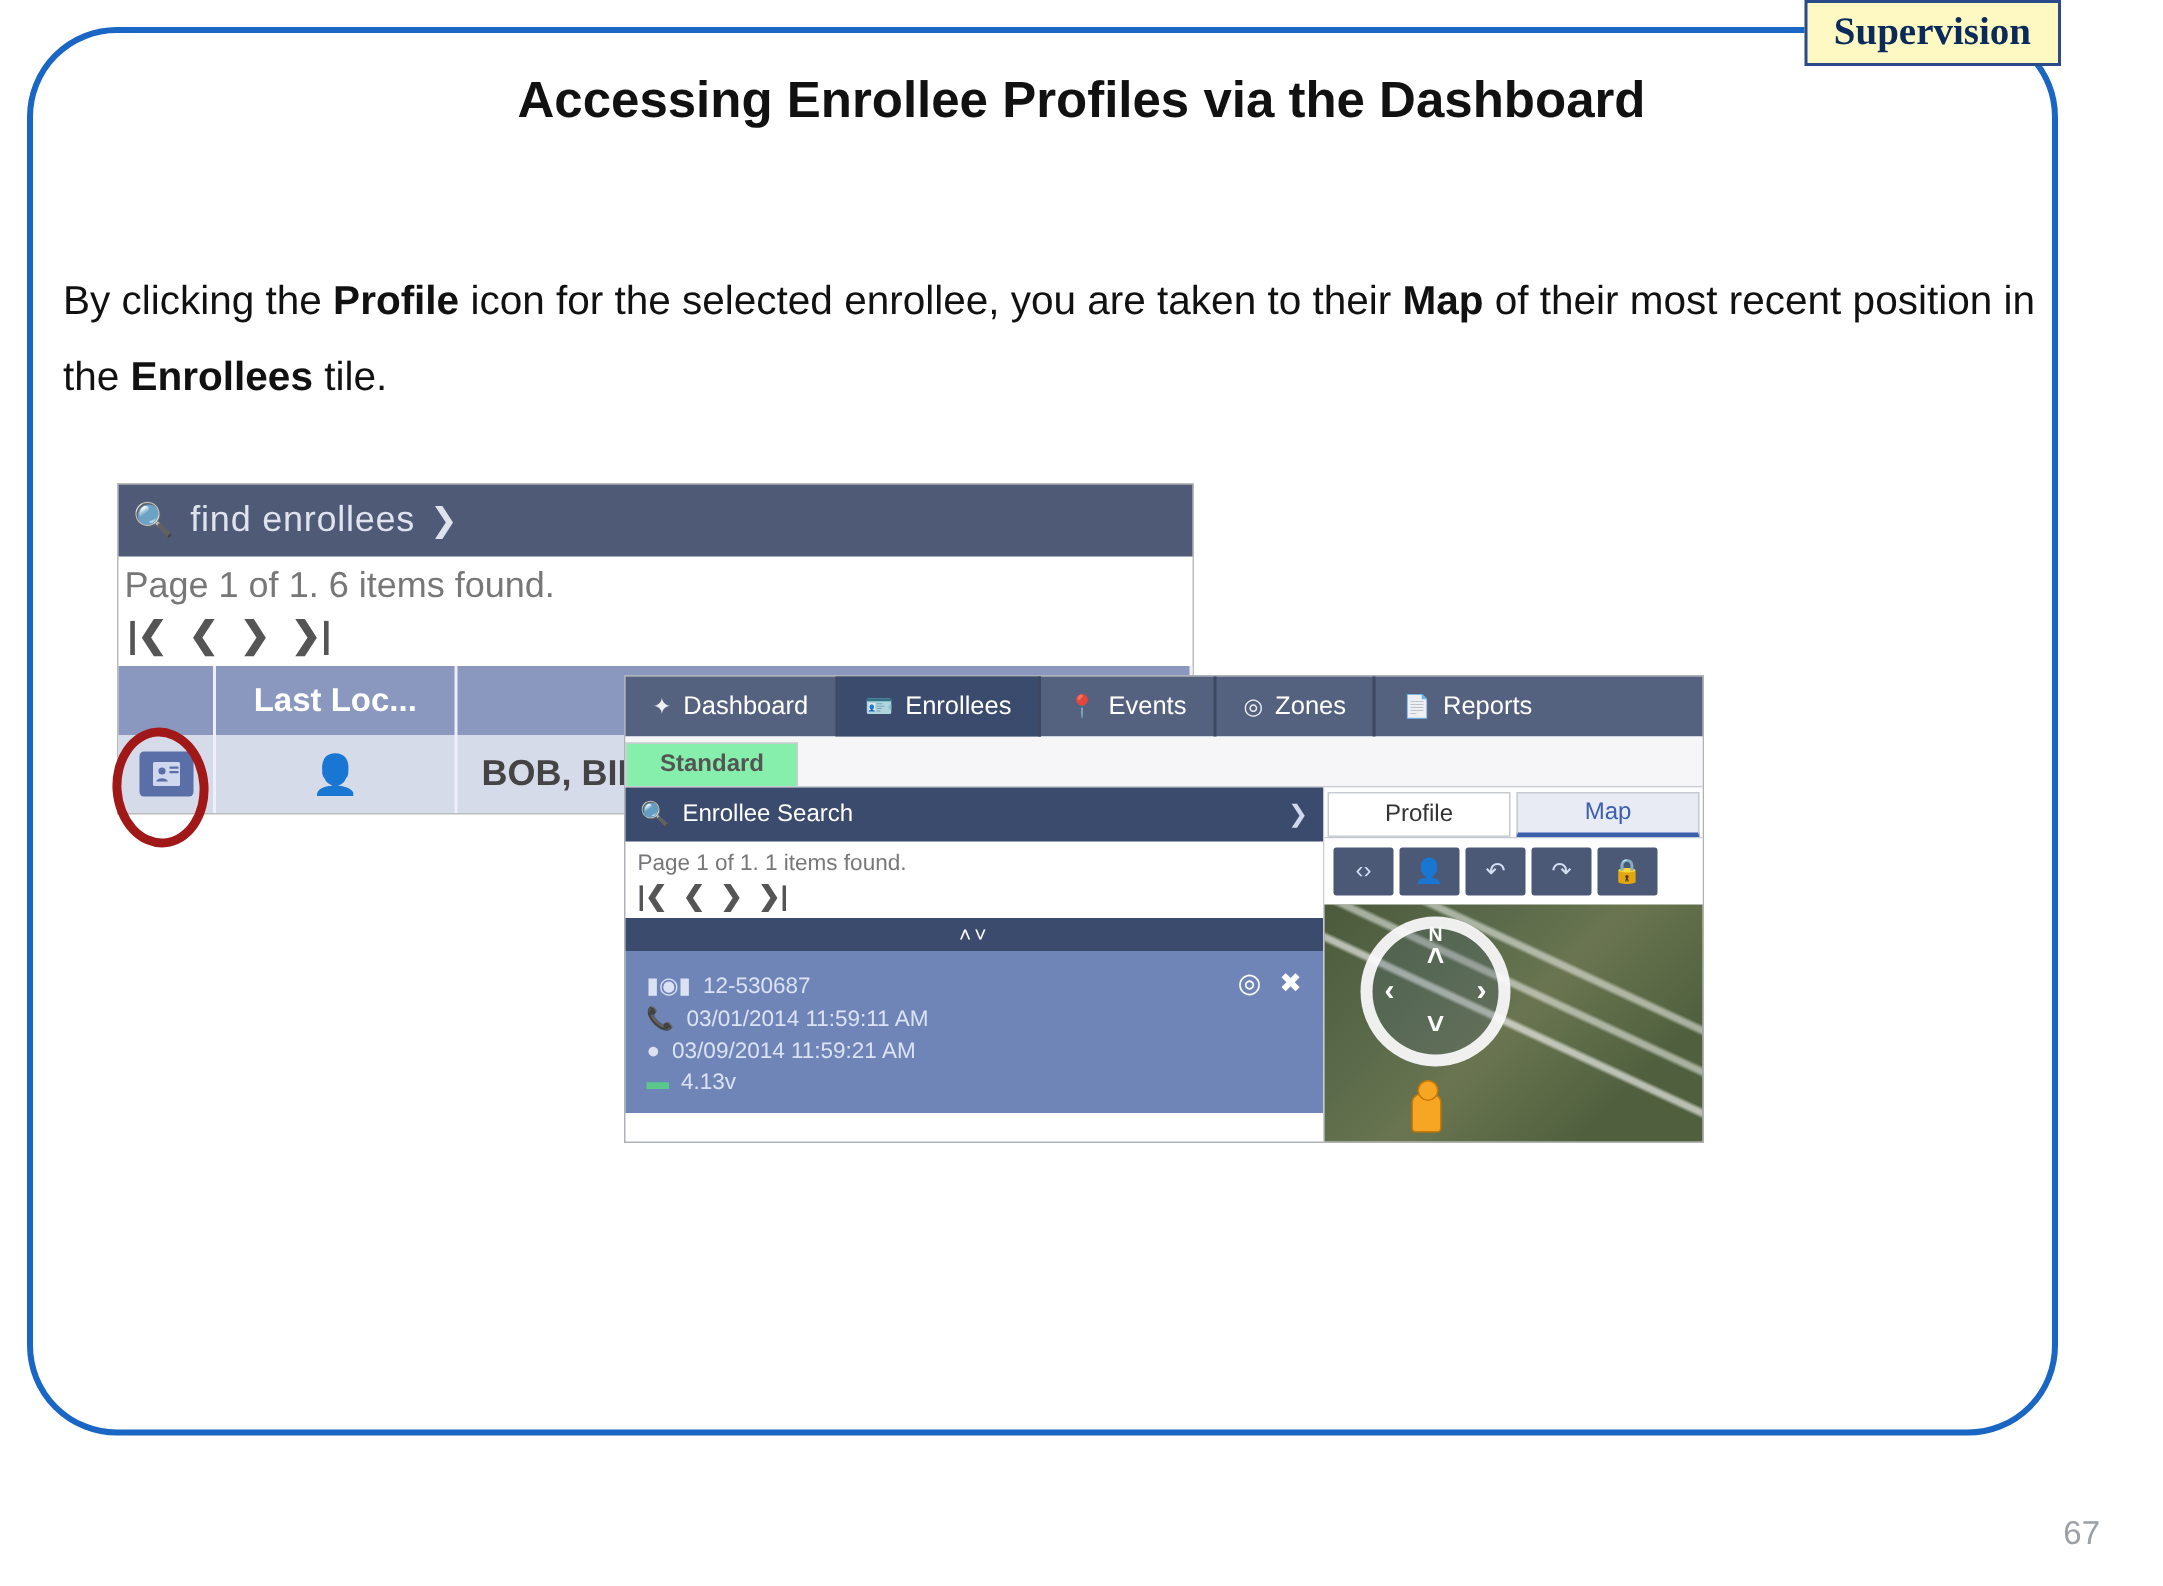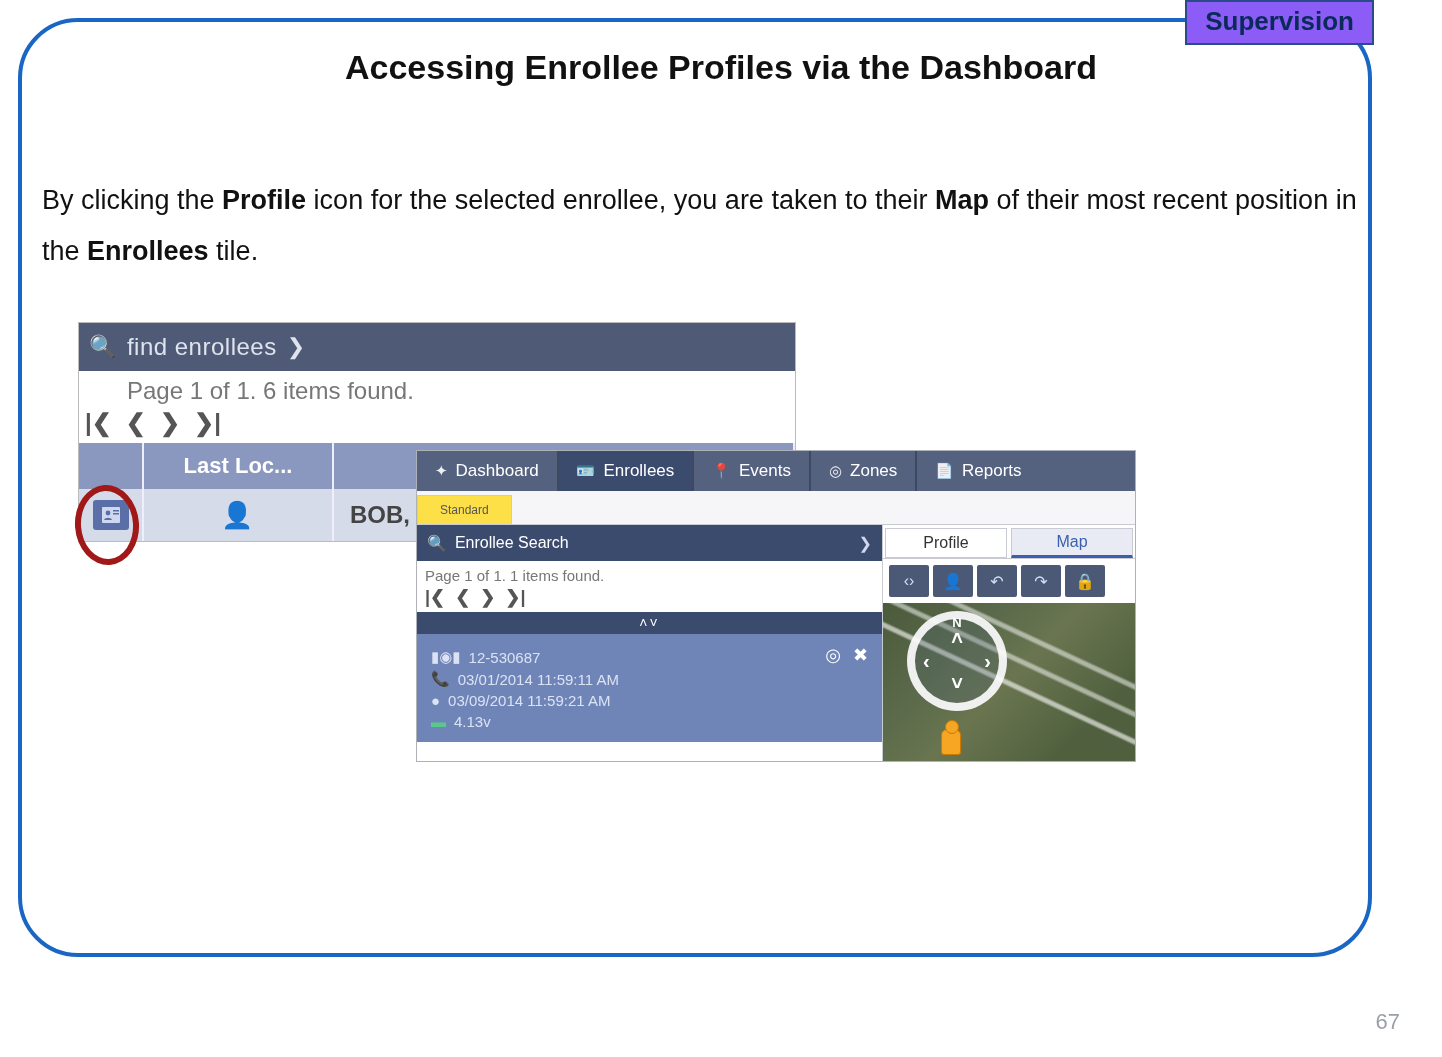--- a/index.html
+++ b/index.html
@@ -13,24 +13,24 @@
   }
   .page-frame {
     position: absolute;
     left: 18px; top: 18px; right: 70px; bottom: 100px;
     border: 4px solid #1a66c4;
     border-radius: 60px;
   }
   .supervision-tab {
     position: absolute;
     right: 68px; top: 0;
-    background: #8b5cf6;
+    background: #fef9c3;
     border: 2px solid #2a4a8a;
     color: #0a2a5a;
-    font-family: Liberation Sans, sans-serif;
+    font-family: Liberation Serif, serif;
     font-weight: bold;
     font-size: 26px;
     padding: 4px 18px 6px 18px;
     z-index: 50;
   }
   .page-title {
     position: absolute;
     top: 48px;
     left: 0; right: 0;
     text-align: center;
@@ -72,21 +72,20 @@
     padding: 0 10px;
     gap: 10px;
     font-size: 24px;
     letter-spacing: 0.5px;
   }
   .find-bar .mag, .find-bar .chev { font-size: 22px; }
   .page-info {
     color: #777;
     font-size: 24px;
     padding: 6px 4px 2px 4px;
-    margin-left: 44px;
   }
   .pager {
     display: flex; gap: 14px;
     padding: 2px 6px 6px 6px;
     color: #555;
     font-size: 24px;
     font-weight: bold;
   }
   .left-table { width: 100%; border-collapse: collapse; }
   .left-table th {
@@ -103,21 +102,21 @@
     background: #d6dbe9;
     color: #444;
     font-size: 24px;
     font-weight: bold;
     padding: 10px 10px;
     text-align: center;
     border-right: 2px solid #eef;
     height: 52px;
   }
   .left-table th:first-child, .left-table td:first-child { width: 64px; }
-  .left-table th:nth-child(2), .left-table td:nth-child(2) { width: 190px; }
+  .left-table th:nth-child(2), .left-table td:nth-child(2) { width: 161px; }
 
   .profile-icon-box {
     display: inline-flex;
     align-items: center;
     justify-content: center;
     width: 36px; height: 30px;
     background: #5a6fa8;
     border-radius: 3px;
   }
   .person-glyph { color: #9cacd8; font-size: 26px; }
@@ -157,26 +156,27 @@
   .tab-icon { font-size: 15px; opacity: 0.9; }
   .sub-tab-row {
     display: flex;
     background: #f6f6f8;
     border-bottom: 1px solid #c8ccd2;
     height: 34px; align-items: stretch;
   }
   .sub-tab {
     display: flex; align-items: center;
     padding: 0 22px;
-    font-size: 12px;
+    font-size: 16px;
     color: #555;
     border: 1px solid #c8ccd2;
     border-bottom: none;
-    background: #fde047;
+    background: #86efac;
     margin-top: 4px;
+    font-weight: bold;
   }
   .two-col { display: flex; }
   .col-left { flex: 0 0 466px; border-right: 1px solid #c8ccd2; }
   .col-right { flex: 1; }
 
   .search-bar {
     background: #3b4b6e;
     color: #fff;
     display: flex; align-items: center;
     height: 36px; padding: 0 10px;

